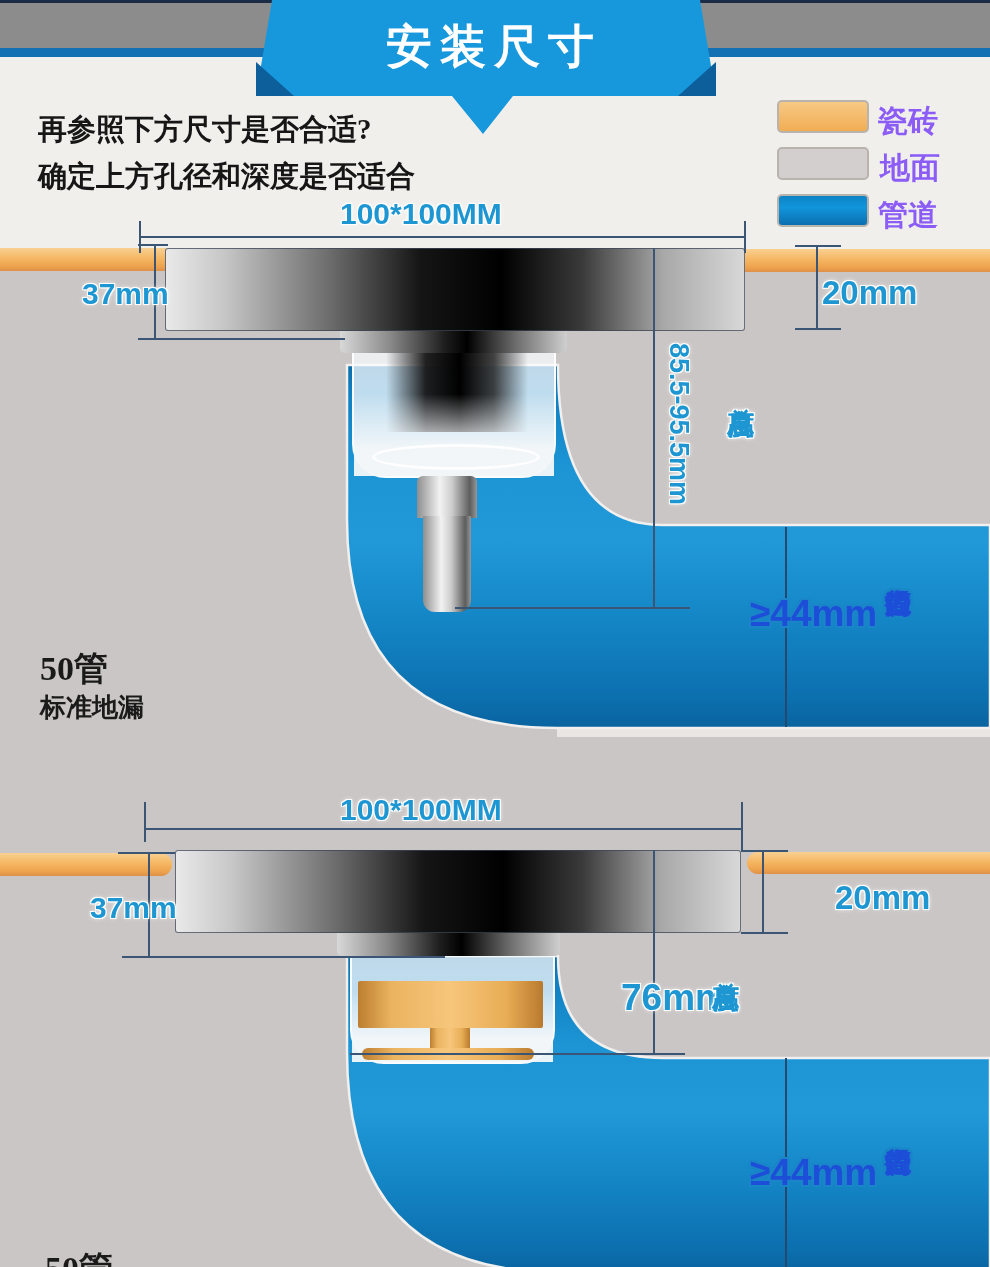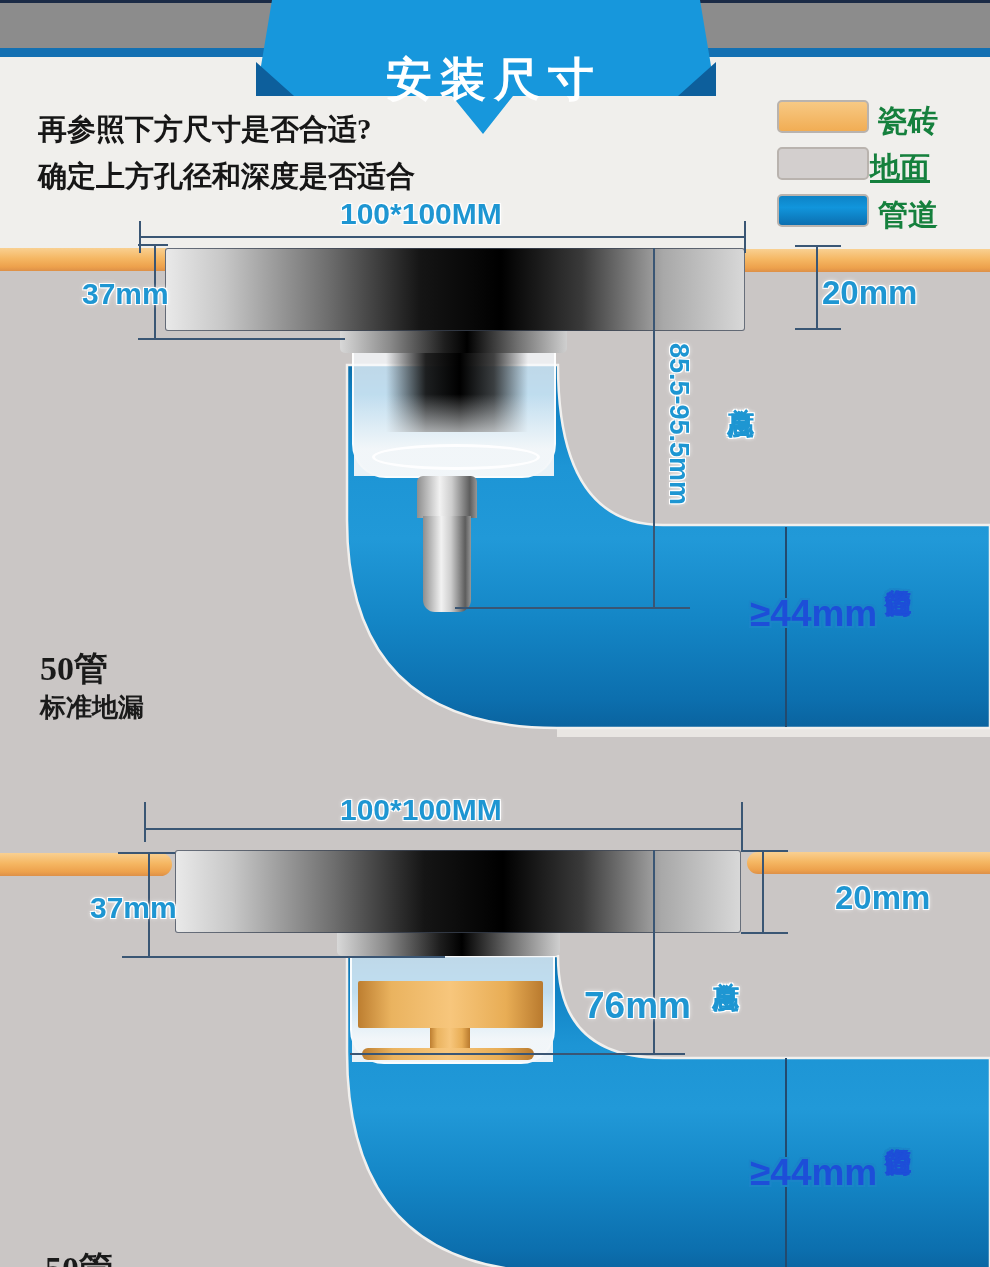--- a/index.html
+++ b/index.html
@@ -14,28 +14,28 @@
   .navy-line{left:0;top:0;width:990px;height:3px;background:#1b2b46;}
   .gray-band{left:0;top:3px;width:990px;height:45px;background:#8c8c8c;}
   .blue-strip{left:0;top:48px;width:990px;height:9px;background:#1370b2;}
   .ribbon{left:0;top:0;width:990px;height:140px;background:#1797dc;
     clip-path:polygon(272px 0,700px 0,716px 96px,513px 96px,483px 134px,452px 96px,256px 96px);}
   .ribbon-fold-l{left:0;top:0;width:990px;height:140px;background:#0d5f9c;
     clip-path:polygon(256px 62px,256px 96px,294px 96px);}
   .ribbon-fold-r{left:0;top:0;width:990px;height:140px;background:#0d5f9c;
     clip-path:polygon(716px 62px,716px 96px,678px 96px);}
   .banner-title{left:272px;top:16px;width:444px;text-align:center;
-    font-size:46px;font-weight:bold;color:#ffffff;letter-spacing:8px;margin-top:33px;}
+    font-size:46px;font-weight:bold;color:#ffffff;letter-spacing:8px;}
 
   
   .intro{left:38px;top:106px;font-family:"Liberation Serif", serif;
     font-weight:bold;font-size:29px;color:#161616;line-height:47px;}
   .swatch{width:92px;height:33px;border-radius:5px;border:2px solid #b9b3ae;box-sizing:border-box;}
   .legend-label{left:878px;width:110px;font-family:"Liberation Serif", serif;
-    font-weight:bold;font-size:30px;color:#15803d;}
+    font-weight:bold;font-size:30px;color:#8b5cf6;}
 
   
   .ground{left:0;top:270px;width:990px;height:997px;background:#cac6c5;}
   .seam{left:557px;top:729px;width:433px;height:8px;background:#e9e6e3;}
   .tile{background:linear-gradient(180deg,#f9d091 0%,#f5b763 45%,#eda14c 82%,#dd9048 100%);}
 
   
   .flange{background:linear-gradient(90deg,#e9e9e9 0%,#c7c7c7 10%,#6e6e6e 28%,#151515 44%,#000 58%,#3a3a3a 72%,#a8a8a8 86%,#d8d8d8 100%);
     border:1px solid rgba(60,70,85,.75);border-radius:3px;box-sizing:border-box;}
   .neck{background:linear-gradient(90deg,#d8d8d8 0%,#8a8a8a 22%,#1e1e1e 46%,#000 56%,#6f6f6f 78%,#cfcfcf 100%);
@@ -79,21 +79,21 @@
 
   <div class="abs intro">
     <div>再参照下方尺寸是否合适?</div>
     <div>确定上方孔径和深度是否适合</div>
   </div>
 
   <div class="abs" style="left:777px;top:100px;width:213px;">
     <div class="abs swatch" style="left:0;top:0;background:linear-gradient(180deg,#f7c984,#f1ad54);"></div>
     <div class="abs legend-label" style="left:101px;top:1px;">瓷砖</div>
     <div class="abs swatch" style="left:0;top:47px;background:#d3cfce;"></div>
-    <div class="abs legend-label" style="left:93px;top:48px;text-decoration:underline;">地面</div>
+    <div class="abs legend-label" style="left:103px;top:48px;">地面</div>
     <div class="abs swatch" style="left:0;top:94px;background:linear-gradient(180deg,#0d83c6,#1195dc 40%,#0b6fb0);"></div>
     <div class="abs legend-label" style="left:101px;top:95px;">管道</div>
   </div>
 
   <div class="abs ground"></div>
   <div class="abs seam"></div>
 
   <svg class="abs" style="left:0;top:0;" width="990" height="1267" viewBox="0 0 990 1267">
     <defs>
       <linearGradient id="pipeGrad1" x1="0" y1="365" x2="0" y2="728" gradientUnits="userSpaceOnUse">
@@ -184,19 +184,19 @@
   <div class="abs dl dl-h" style="left:741px;top:932px;width:47px;"></div>
 
   <div class="abs dl dl-v" style="left:653px;top:850px;height:203px;"></div>
   <div class="abs dl dl-h" style="left:350px;top:1053px;width:335px;"></div>
 
   <div class="abs dl dl-v" style="left:785px;top:1058px;height:209px;background:#234a6e;"></div>
 
   <div class="abs lbl-blue" style="left:340px;top:793px;width:210px;font-size:30px;">100*100MM</div>
   <div class="abs lbl-blue" style="left:90px;top:891px;font-size:30px;">37mm</div>
   <div class="abs lbl-blue" style="left:835px;top:879px;font-size:33px;">20mm</div>
-  <div class="abs lbl-blue" style="left:584px;top:977px;font-size:37px;margin-top:8px;">76mm</div>
+  <div class="abs lbl-blue" style="left:621px;top:977px;font-size:37px;">76mm</div>
   <div class="abs lbl-blue lbl-blue-cn vtext" style="left:708px;top:961px;font-size:27px;">总高度</div>
   <div class="abs lbl-white" style="left:750px;top:1152px;font-size:37px;font-family:'Liberation Sans',sans-serif;">≥44mm</div>
   <div class="abs lbl-white vtext" style="left:880px;top:1127px;font-size:27px;font-family:'Liberation Serif',serif;">管道内径</div>
   <div class="abs lbl-black" style="left:45px;top:1246px;font-size:34px;">50管</div>
 
 </div>
 
 </body></html>

